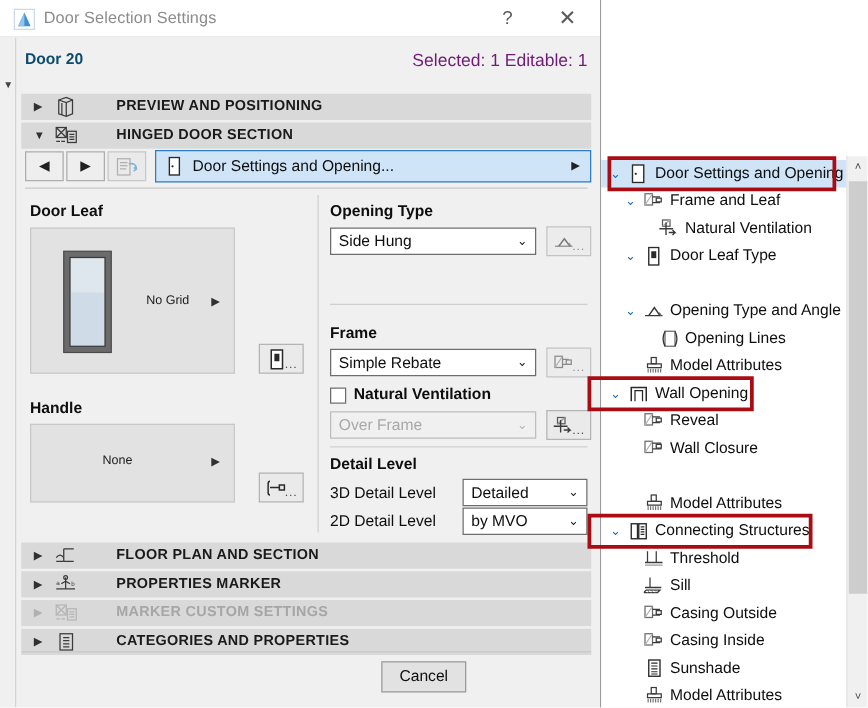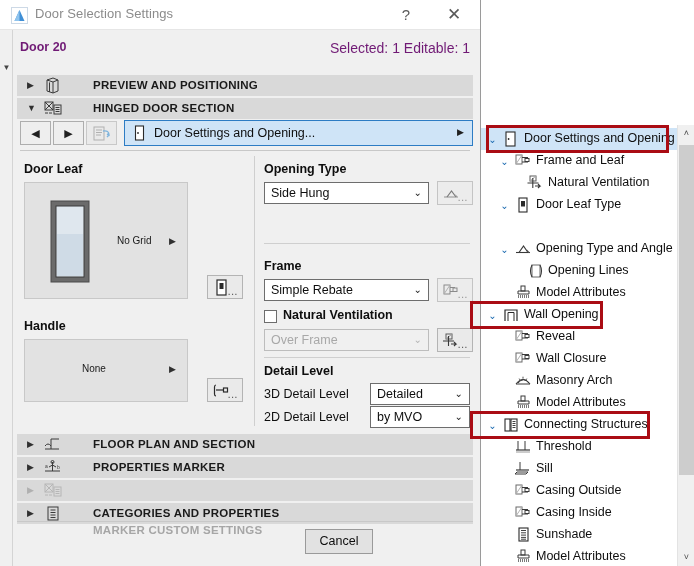--- a/index.html
+++ b/index.html
@@ -45,38 +45,38 @@
     font-size: 13px; color: #8b8b8b; letter-spacing: .1px;
   }
   .tb-btn {
     position: absolute; top: 0; width: 44px; height: 30px;
     color: #5a5a5a; text-align: center; line-height: 30px;
   }
   .tb-help { right: 53px; font-size: 15px; }
   .tb-close { right: 5px; font-size: 17px; font-weight: 300; }
 
   .obj-row { position: absolute; left: 14px; top: 36px; width: 460px; height: 26px; }
-  .obj-name { position: absolute; left: 6px; top: 4px; font-size: 12.5px; font-weight: bold; color: #701a75; }
+  .obj-name { position: absolute; left: 6px; top: 4px; font-size: 12.5px; font-weight: bold; color: #0c4a6e; }
   .obj-sel  { position: absolute; right: 4px; top: 4px; font-size: 14px; color: #701a75; }
 
   
   .sec {
     position: absolute; left: 17px; width: 456px; height: 21px;
     background: #d9d9d9;
   }
   .sec .tri {
     position: absolute; left: 10px; top: 5px; width: 10px; height: 11px;
     color: #303030; font-size: 9px; line-height: 11px;
   }
   .sec .sicon { position: absolute; left: 26px; top: 2px; width: 19px; height: 17px; }
   .sec .slabel {
     position: absolute; left: 52px; top: 4px;
     font-size: 11.5px; font-weight: bold; color: #1a1a1a; letter-spacing: .25px; padding-left: 24px;
   }
-  .sec.disabled .slabel { color: #a6a6a6; margin-top: 40px; }
+  .sec.disabled .slabel { color: #a6a6a6; }
   .sec.disabled .tri { color: #b0b0b0; }
 
   
   .panel {
     position: absolute; left: 17px; top: 120px; width: 456px; height: 310px;
     background: #f0f0f0;
   }
   .navbar { position: absolute; left: 0; top: 0; width: 456px; height: 27px; }
   .navbtn {
     position: absolute; top: 1px; width: 31px; height: 24px;
@@ -520,31 +520,20 @@
         <svg width="17" height="16" viewBox="0 0 17 16">
             <rect x="1" y="2" width="6" height="9" fill="none" stroke="#6a6a6a" stroke-width="1"></rect>
             <path d="M1 11 L7 2" stroke="#b0b0b0" stroke-width="1"></path>
             <path d="M7 3.5 h7 M7 8 h7" stroke="#3a3a3a" stroke-width="1"></path>
             <rect x="10" y="4.5" width="4" height="3" fill="none" stroke="#3a3a3a" stroke-width="1"></rect>
           </svg>
       </div>
       <div class="tlabel2" style="left:55px">Wall Closure</div>
     </div>
 
-    <div class="tnode" style="top:370px">
-      <div class="ticon2" style="left:34px">
-        <svg width="17" height="16" viewBox="0 0 17 16">
-            <path d="M1 11 q7 -9 14 0" fill="none" stroke="#3a3a3a" stroke-width="1.1"></path>
-            <path d="M3 10 q5.5 -6.5 11 0" fill="none" stroke="#3a3a3a" stroke-width="1"></path>
-            <path d="M4.2 5.6 l1 1.6 M8 3.7 v2 M11.8 5.6 l-1 1.6" stroke="#3a3a3a" stroke-width="0.9"></path>
-            <path d="M1 11 h14" stroke="#3a3a3a" stroke-width="1"></path>
-          </svg>
-      </div>
-      <div class="tlabel2" style="left:55px">Masonry Arch</div>
-    </div>
 
     <div class="tnode" style="top:392px">
       <div class="ticon2" style="left:34px">
         <svg width="17" height="16" viewBox="0 0 17 16">
             <rect x="6" y="1" width="4" height="5" fill="none" stroke="#3a3a3a" stroke-width="1"></rect>
             <path d="M3 6 h11 v3 h-11 z" fill="none" stroke="#3a3a3a" stroke-width="1"></path>
             <path d="M3.5 10 v3 M5.5 10 v3 M7.5 10 v3 M9.5 10 v3 M11.5 10 v3 M13.5 10 v3" stroke="#6a6a6a" stroke-width="0.9"></path>
           </svg>
       </div>
       <div class="tlabel2" style="left:55px">Model Attributes</div>

